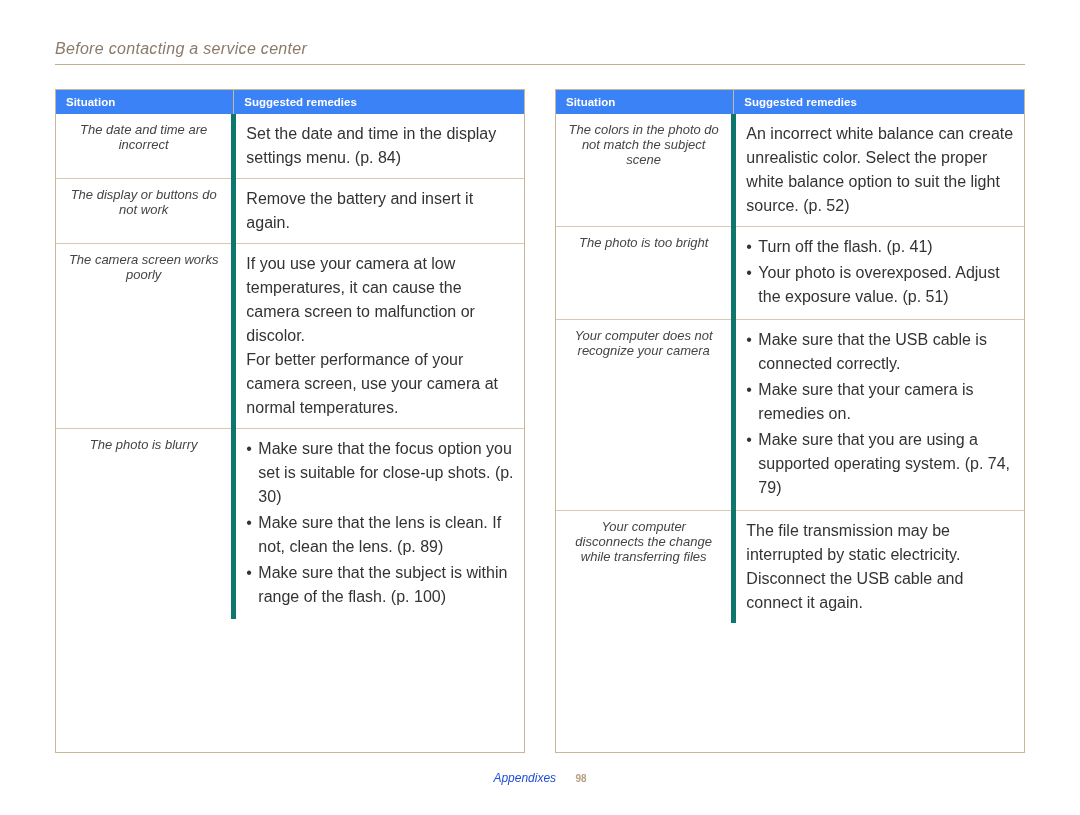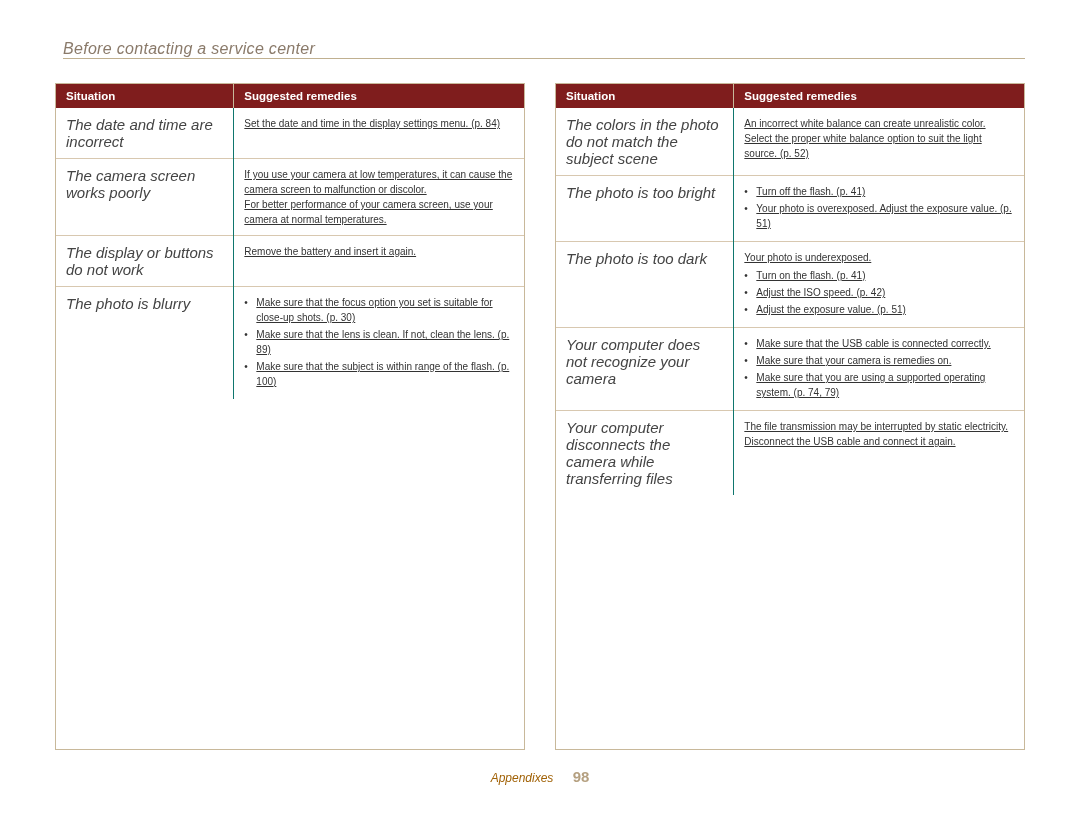--- a/index.html
+++ b/index.html
@@ -21,44 +21,44 @@
       display: flex;
       flex-direction: column;
     }
 
     .page-title {
       font-size: 16px;
       font-style: italic;
       color: #8a7a6a;
       font-weight: normal;
       margin-bottom: 6px;
+      padding-bottom: 6px;
       border-bottom: 1px solid #c0b090;
       letter-spacing: 0.3px;
-      margin-left: 8px;
     }
 
     .tables-row {
       display: flex;
       gap: 30px;
       margin-top: 18px;
       flex: 1;
     }
 
     .table-wrapper {
       flex: 1;
       border: 1px solid #c8b89a;
     }
 
     table {
       width: 100%;
       border-collapse: collapse;
     }
 
     thead tr {
-      background-color: #7f1d1d;
+      background-color: #3b82f6;
     }
 
     thead th {
       padding: 6px 10px;
       text-align: left;
       color: #ffffff;
       font-size: 11.5px;
       font-weight: bold;
       border-right: 1px solid #c8b89a;
     }
@@ -72,34 +72,34 @@
       vertical-align: top;
     }
 
     tbody tr:last-child {
       border-bottom: none;
     }
 
     .situation-col {
       width: 38%;
       padding: 8px 10px;
-      border-right: 1px solid #0f766e;
-      font-size: 15px;
+      border-right: 5px solid #0f766e;
+      font-size: 13px;
       font-style: italic;
       color: #444;
       font-weight: normal;
+      text-align: center;
     }
 
     .remedy-col {
       width: 62%;
       padding: 8px 10px;
-      font-size: 10px;
+      font-size: 16px;
       color: #333;
       line-height: 1.5;
-      text-decoration: underline;
     }
 
     .remedy-col ul {
       list-style: none;
       padding: 0;
       margin: 0;
     }
 
     .remedy-col ul li {
       padding-left: 12px;
@@ -115,25 +115,25 @@
 
     .footer {
       text-align: center;
       margin-top: 18px;
       font-size: 12px;
       color: #888;
     }
 
     .footer .appendix-text {
       font-style: italic;
-      color: #a16207;
+      color: #1d4ed8;
     }
 
     .footer .page-num {
-      font-size: 15px;
+      font-size: 10px;
       color: #b5a080;
       font-weight: bold;
       margin-left: 16px;
     }
   </style>
 </head>
 <body>
 
 <div class="page-container">
 
@@ -148,26 +148,26 @@
             <th>Situation</th>
             <th>Suggested remedies</th>
           </tr>
         </thead>
         <tbody id="left-table-body">
         <tr>
               <td class="situation-col">The date and time are incorrect</td>
               <td class="remedy-col"><span>Set the date and time in the display settings menu. (p. 84)</span></td>
             </tr>
             <tr>
+              <td class="situation-col">The display or buttons do not work</td>
+              <td class="remedy-col"><span>Remove the battery and insert it again.</span></td>
+            </tr>
+            <tr>
               <td class="situation-col">The camera screen works poorly</td>
               <td class="remedy-col"><span>If you use your camera at low temperatures, it can cause the camera screen to malfunction or discolor.</span><br><span>For better performance of your camera screen, use your camera at normal temperatures.</span></td>
-            </tr>
-            <tr>
-              <td class="situation-col">The display or buttons do not work</td>
-              <td class="remedy-col"><span>Remove the battery and insert it again.</span></td>
             </tr>
             <tr>
               <td class="situation-col">The photo is blurry</td>
               <td class="remedy-col">
                 <ul>
                   <li>Make sure that the focus option you set is suitable for close-up shots. (p. 30)</li>
                   <li>Make sure that the lens is clean. If not, clean the lens. (p. 89)</li>
                   <li>Make sure that the subject is within range of the flash. (p. 100)</li>
                 </ul>
               </td>
@@ -192,42 +192,31 @@
             <tr>
               <td class="situation-col">The photo is too bright</td>
               <td class="remedy-col">
                 <ul>
                   <li>Turn off the flash. (p. 41)</li>
                   <li>Your photo is overexposed. Adjust the exposure value. (p. 51)</li>
                 </ul>
               </td>
             </tr>
             <tr>
-              <td class="situation-col">The photo is too dark</td>
-              <td class="remedy-col">
-                <p style="margin-bottom: 3px;">Your photo is underexposed.</p>
-                <ul>
-                  <li>Turn on the flash. (p. 41)</li>
-                  <li>Adjust the ISO speed. (p. 42)</li>
-                  <li>Adjust the exposure value. (p. 51)</li>
-                </ul>
-              </td>
-            </tr>
-            <tr>
               <td class="situation-col">Your computer does not recognize your camera</td>
               <td class="remedy-col">
                 <ul>
                   <li>Make sure that the USB cable is connected correctly.</li>
                   <li>Make sure that your camera is remedies on.</li>
                   <li>Make sure that you are using a supported operating system. (p. 74, 79)</li>
                 </ul>
               </td>
             </tr>
             <tr>
-              <td class="situation-col">Your computer disconnects the camera while transferring files</td>
+              <td class="situation-col">Your computer disconnects the change while transferring files</td>
               <td class="remedy-col"><span>The file transmission may be interrupted by static electricity. Disconnect the USB cable and connect it again.</span></td>
             </tr>
           </tbody>
       </table>
     </div>
 
   </div>
 
   <div class="footer">
     <span class="appendix-text">Appendixes</span>

